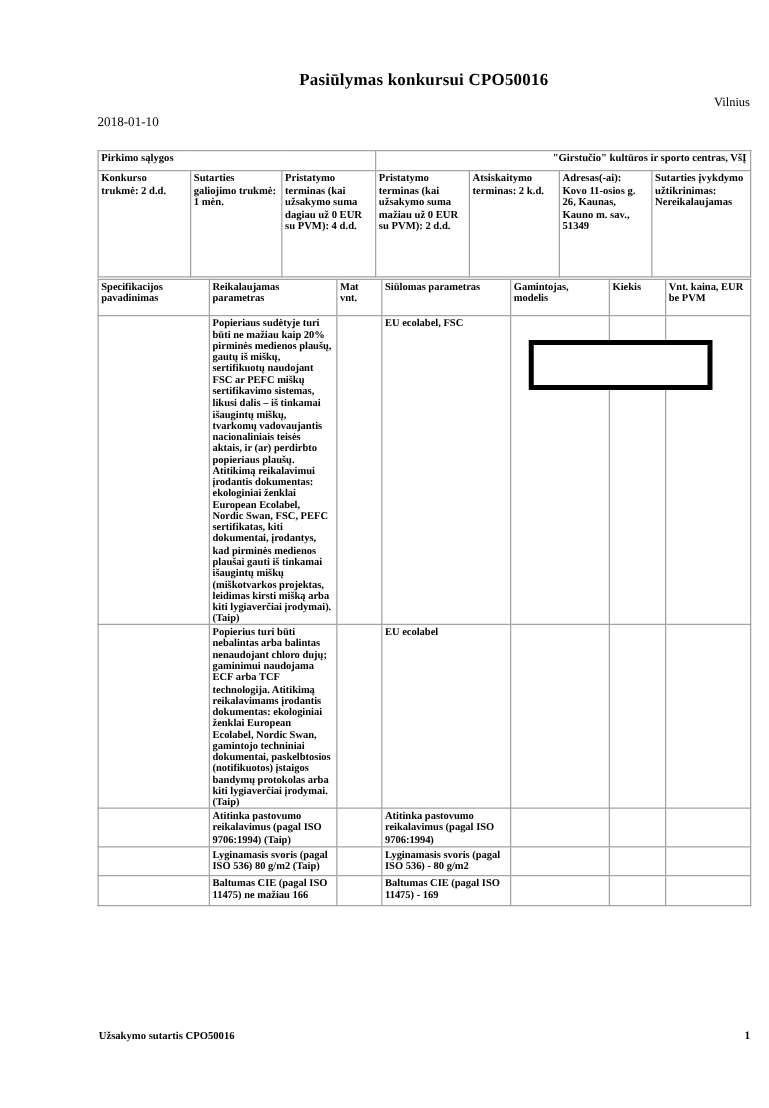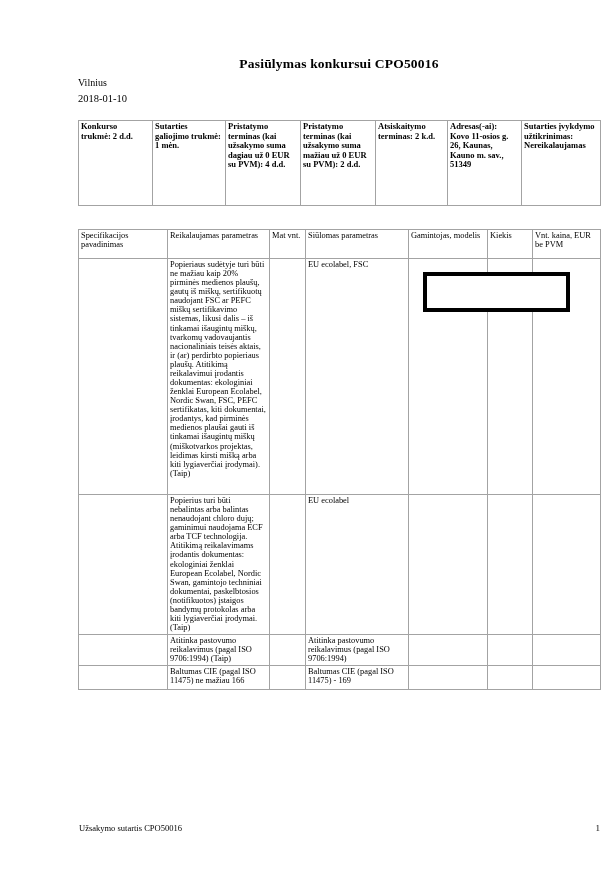--- a/index.html
+++ b/index.html
@@ -5,42 +5,42 @@
   html,body { margin:0; padding:0; background:#fff; }
   .page {
     position:relative; width:615px; height:886px; background:#ffffff;
     font-family:"Liberation Serif", serif; color:#000; overflow:hidden;
   }
   .doc-title {
     position:absolute; top:56px; left:78px; width:522px; text-align:center;
     font-size:13.5px; font-weight:bold; letter-spacing:0.2px;
   }
   .doc-city {
-    position:absolute; top:77px; left:78px; width:522px; text-align:left;
+    position:absolute; top:77px; left:78px; width:522px; text-align:right;
     font-size:10px;
   }
   .doc-date {
     position:absolute; top:93px; left:78px; width:522px; text-align:left;
     font-size:10.5px;
   }
   table { border-collapse:collapse; table-layout:fixed; position:absolute; left:78px; }
   td {
     border:1px solid #a3a3a3; vertical-align:top; padding:1px 3px 0 2px;
     overflow:hidden; box-sizing:border-box; word-wrap:break-word;
   }
   .t1 { top:120px; width:523px; font-size:8.5px; line-height:1.13; font-weight:bold; }
-  .t2 { top:229px; width:523px; font-size:8.4px; line-height:1.08; }
+  .t2 { top:223px; width:523px; font-size:8.4px; line-height:1.08;font-weight:bold; }
   .t1 .right { text-align:right; }
   .redaction-box {
     position:absolute; left:423px; top:272px; width:147px; height:40px;
     border:4px solid #000; background:#fff; box-sizing:border-box; z-index:5;
   }
   .footer {
     position:absolute; top:823px; left:79px; width:521px;
-    font-size:8.5px; font-weight:normal;
+    font-size:8.5px; font-weight:bold;
   }
   .footer .pgnum { float:right; font-size:9px; }
 </style>
 </head>
 <body>
 
 <div class="page">
 
   <div class="doc-title">Pasiūlymas konkursui CPO50016</div>
   <div class="doc-city">Vilnius</div>
@@ -50,20 +50,24 @@
     <colgroup>
       <col style="width:74px">
         <col style="width:73px">
         <col style="width:75px">
       <col style="width:75px">
         <col style="width:72px">
         <col style="width:74px">
       <col style="width:79px">
     </colgroup>
     <tbody>
+        <tr style="height:16px">
+      <td colspan="3">Pirkimo sąlygos</td>
+      <td colspan="4" class="right">"Girstučio" kultūros ir sporto centras,  VšĮ</td>
+    </tr>
     <tr style="height:85px">
       <td>Konkurso trukmė: 2 d.d.</td>
       <td>Sutarties galiojimo trukmė: 1 mėn.</td>
       <td>Pristatymo terminas (kai užsakymo suma dagiau už 0 EUR su PVM): 4 d.d.</td>
       <td>Pristatymo terminas (kai užsakymo suma mažiau už 0 EUR su PVM): 2 d.d.</td>
       <td>Atsiskaitymo terminas: 2 k.d.</td>
       <td>Adresas(-ai): Kovo 11-osios g. 26, Kaunas, Kauno m. sav., 51349</td>
       <td>Sutarties įvykdymo užtikrinimas: Nereikalaujamas</td>
     </tr>
   </tbody>
@@ -109,20 +113,29 @@
     </tr>
     <tr style="height:31px">
       <td></td>
       <td>Atitinka pastovumo reikalavimus (pagal ISO 9706:1994) (Taip)</td>
       <td></td>
       <td>Atitinka pastovumo reikalavimus (pagal ISO 9706:1994)</td>
       <td></td>
       <td></td>
       <td></td>
     </tr>
+    <tr style="height:23px">
+      <td></td>
+      <td>Lyginamasis svoris (pagal ISO 536) 80 g/m2 (Taip)</td>
+      <td></td>
+      <td>Lyginamasis svoris (pagal ISO 536) - 80 g/m2</td>
+      <td></td>
+      <td></td>
+      <td></td>
+    </tr>
     <tr style="height:24px">
       <td></td>
       <td>Baltumas CIE (pagal ISO 11475) ne mažiau 166</td>
       <td></td>
       <td>Baltumas CIE (pagal ISO 11475) - 169</td>
       <td></td>
       <td></td>
       <td></td>
     </tr>
   </tbody>

